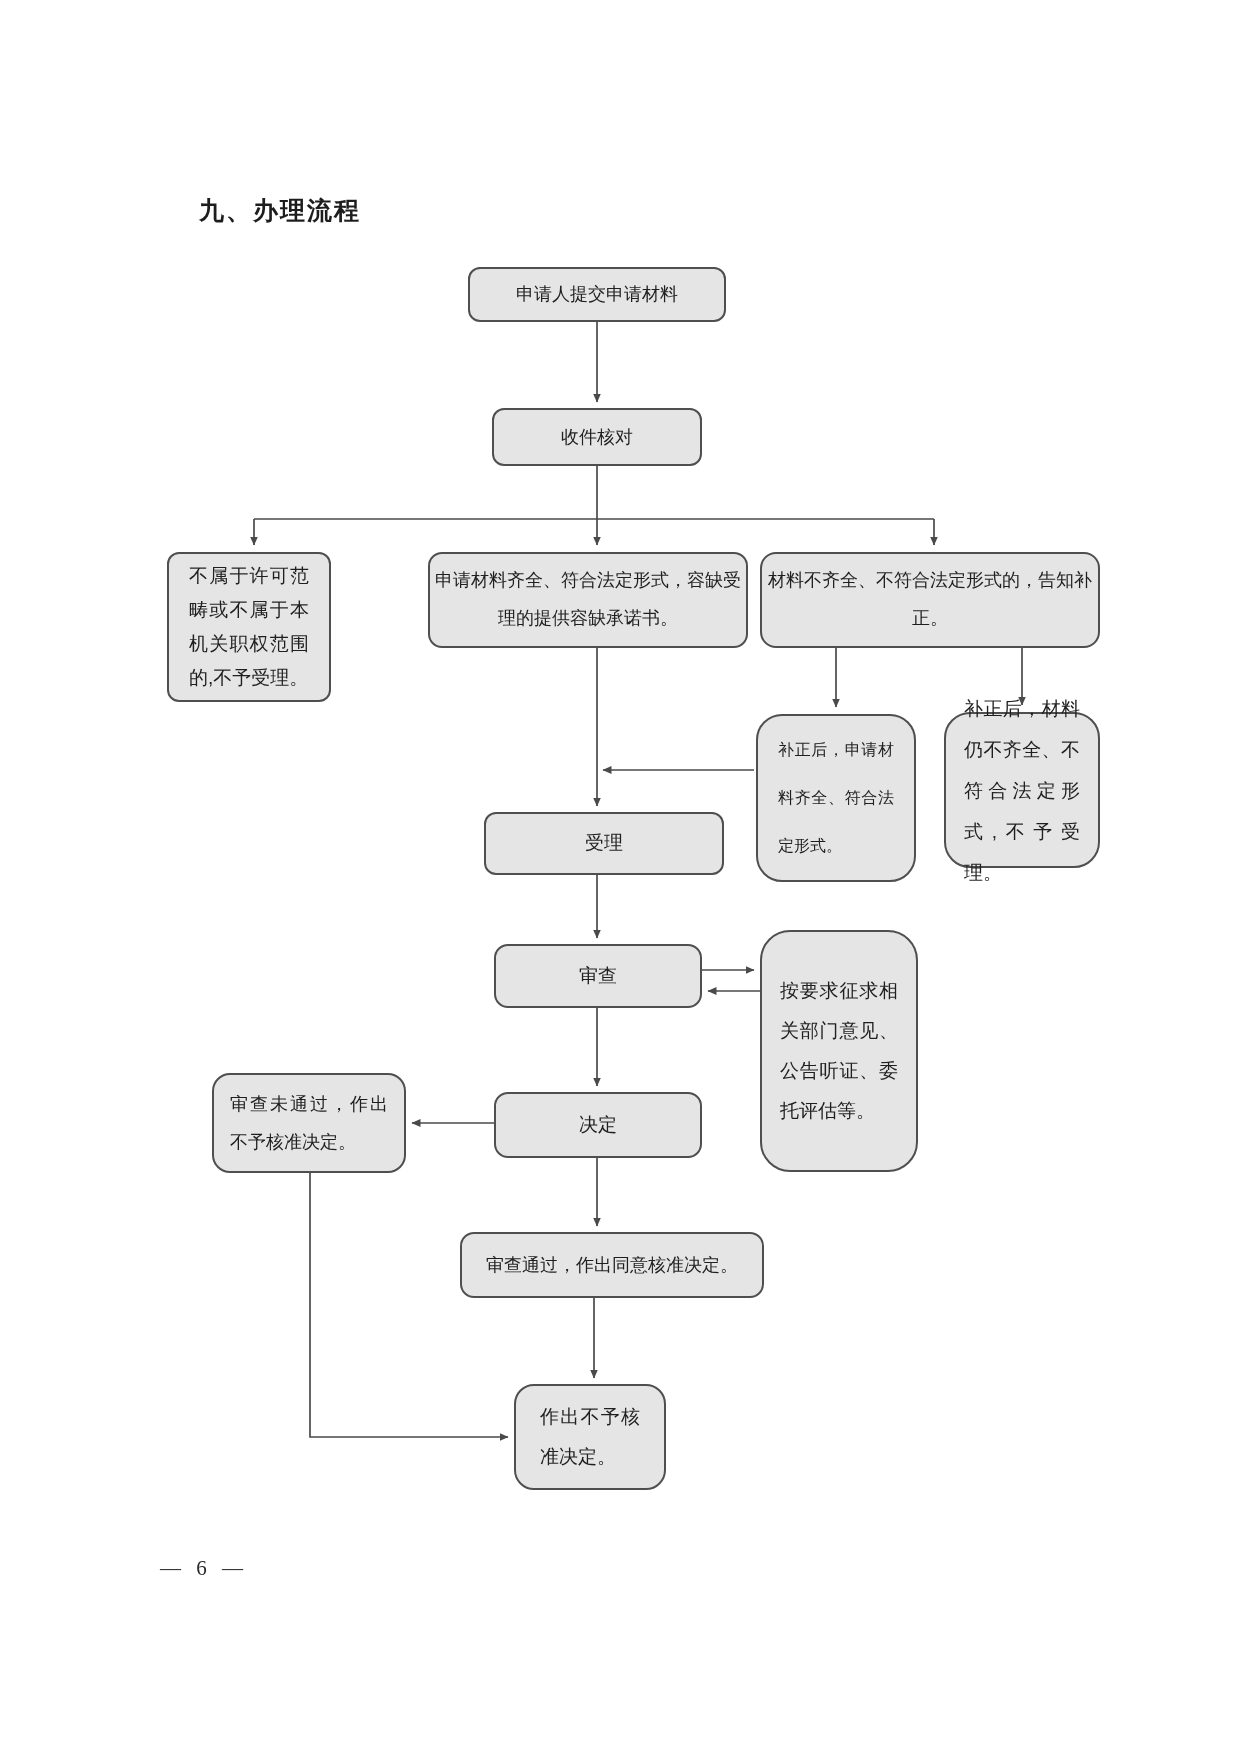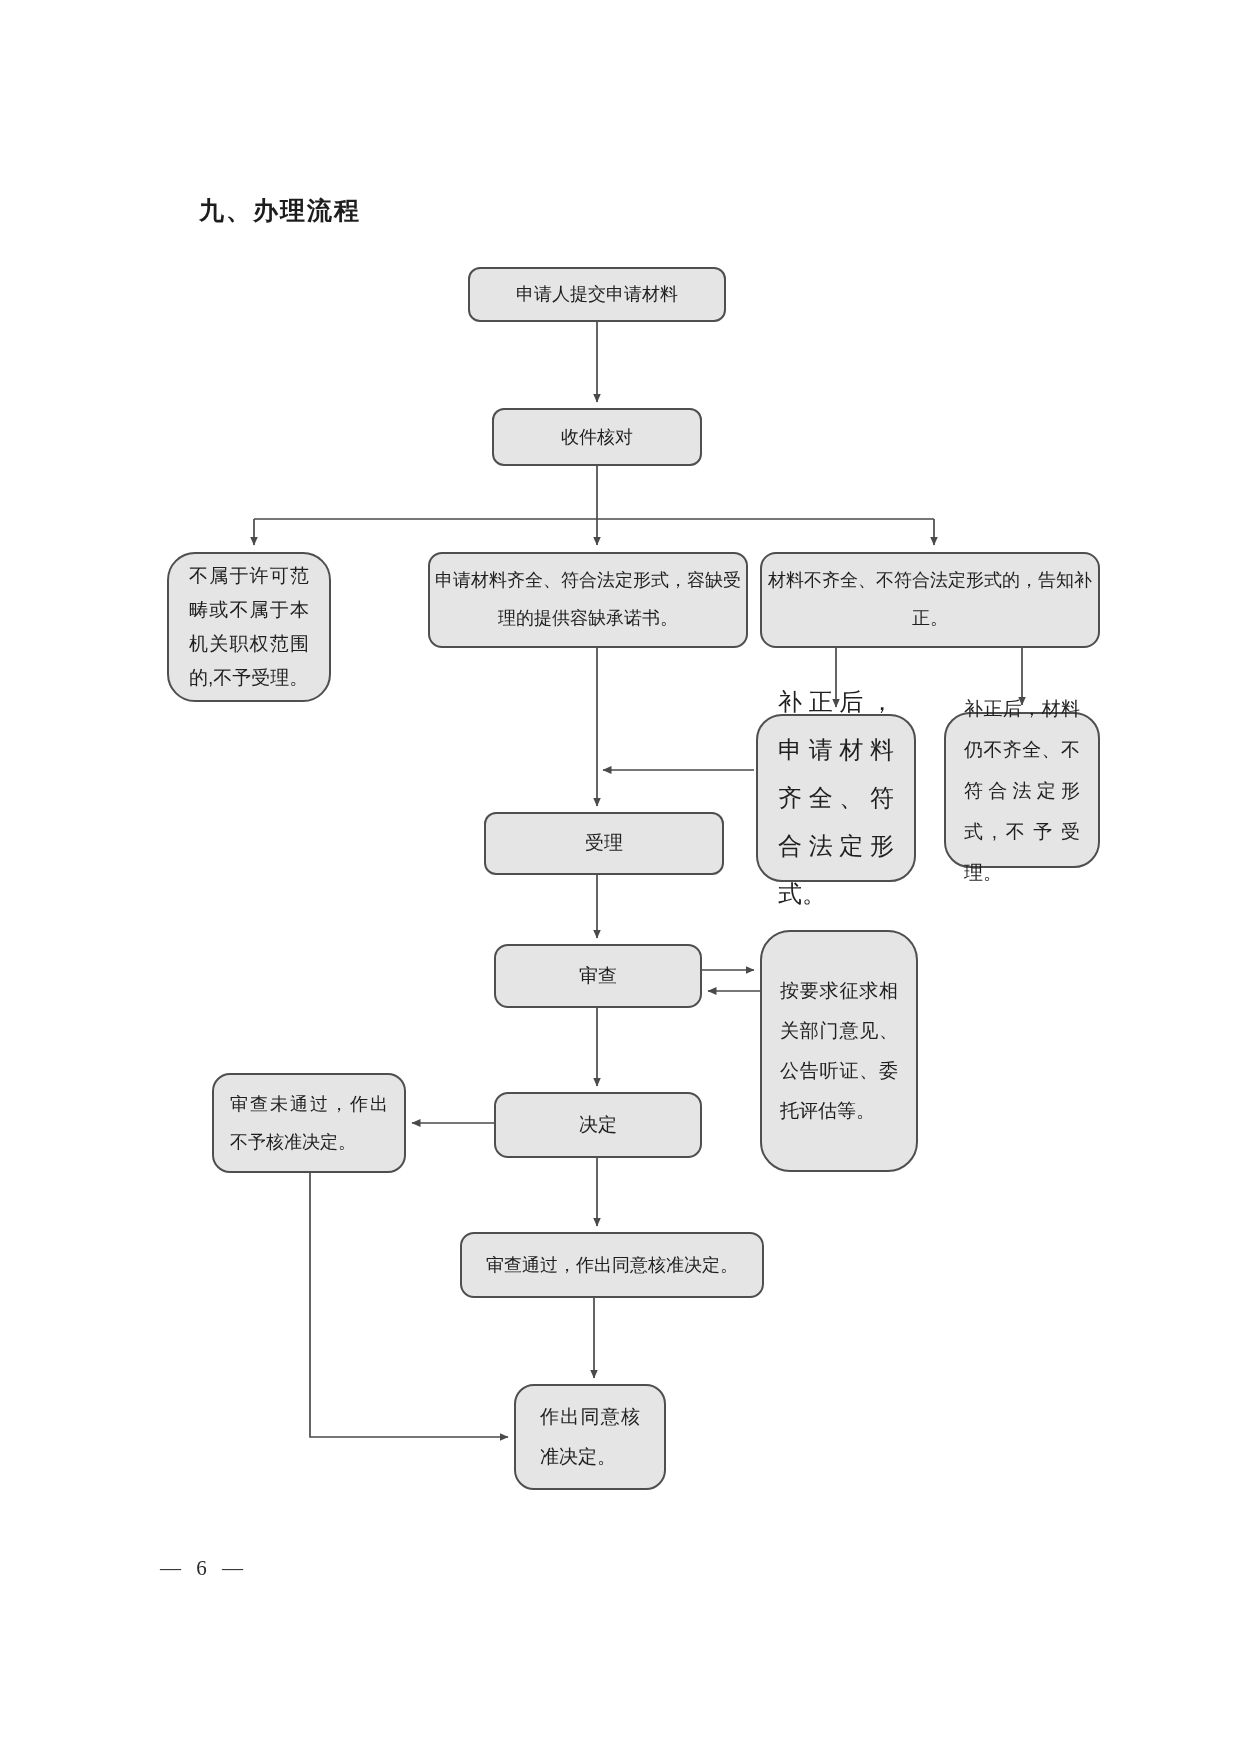--- a/index.html
+++ b/index.html
@@ -35,26 +35,26 @@
     background:#e5e5e5;
     display:flex;flex-direction:column;justify-content:center;
     font-size:18px;line-height:1.9;
     color:#1f1f1f;
   }
   .node.center{align-items:center;text-align:center;}
   .node.tall{text-align:justify;text-align-last:left;}
   
   .n-submit  {left:468px;top:267px;width:258px;height:55px;border-radius:12px;}
   .n-check   {left:492px;top:408px;width:210px;height:58px;border-radius:12px;}
-  .n-scope   {left:167px;top:552px;width:164px;height:150px;border-radius:28px;
+  .n-scope   {left:167px;top:552px;width:164px;height:150px;border-radius:12px;
               padding:8px 20px;font-size:19px;line-height:34px;}
   .n-complete{left:428px;top:552px;width:320px;height:96px;border-radius:14px;line-height:2.1;}
   .n-incompl {left:760px;top:552px;width:340px;height:96px;border-radius:16px;line-height:2.1;}
   .n-corrok  {left:756px;top:714px;width:160px;height:168px;border-radius:26px;
-              padding:4px 20px;font-size:24px;line-height:48px;}
+              padding:4px 20px;font-size:16px;line-height:48px;}
   .n-corrfail{left:944px;top:712px;width:156px;height:156px;border-radius:26px;
               padding:4px 18px;font-size:19px;line-height:41px;}
   .n-accept  {left:476px;top:812px;width:240px;height:63px;border-radius:12px;font-size:19px;margin-left:8px;}
   .n-review  {left:494px;top:944px;width:208px;height:64px;border-radius:14px;font-size:19px;}
   .n-consult {left:760px;top:930px;width:158px;height:242px;border-radius:30px;
               padding:4px 18px;font-size:19px;line-height:40px;}
   .n-decide  {left:494px;top:1092px;width:208px;height:66px;border-radius:14px;font-size:19px;}
   .n-fail    {left:212px;top:1073px;width:194px;height:100px;border-radius:18px;
               padding:4px 16px;font-size:18px;line-height:38px;}
   .n-pass    {left:454px;top:1232px;width:304px;height:66px;border-radius:14px;margin-left:6px;}
@@ -114,15 +114,15 @@
 <div class="node center n-complete">申请材料齐全、符合法定形式，容缺受理的提供容缺承诺书。</div>
 <div class="node center n-incompl">材料不齐全、不符合法定形式的，告知补正。</div>
 <div class="node tall n-corrok">补正后，申请材料齐全、符合法定形式。</div>
 <div class="node tall n-corrfail">补正后，材料仍不齐全、不符合法定形式,不予受理。</div>
 <div class="node center n-accept">受理</div>
 <div class="node center n-review">审查</div>
 <div class="node tall n-consult">按要求征求相关部门意见、公告听证、委托评估等。</div>
 <div class="node center n-decide">决定</div>
 <div class="node tall n-fail">审查未通过，作出不予核准决定。</div>
 <div class="node center n-pass">审查通过，作出同意核准决定。</div>
-<div class="node tall n-deliver">作出同意核准决定。</div>
+<div class="node tall n-deliver">作出不予核准决定。</div>
 
 <div class="page-number">— 6 —</div>
 
 </body></html>

